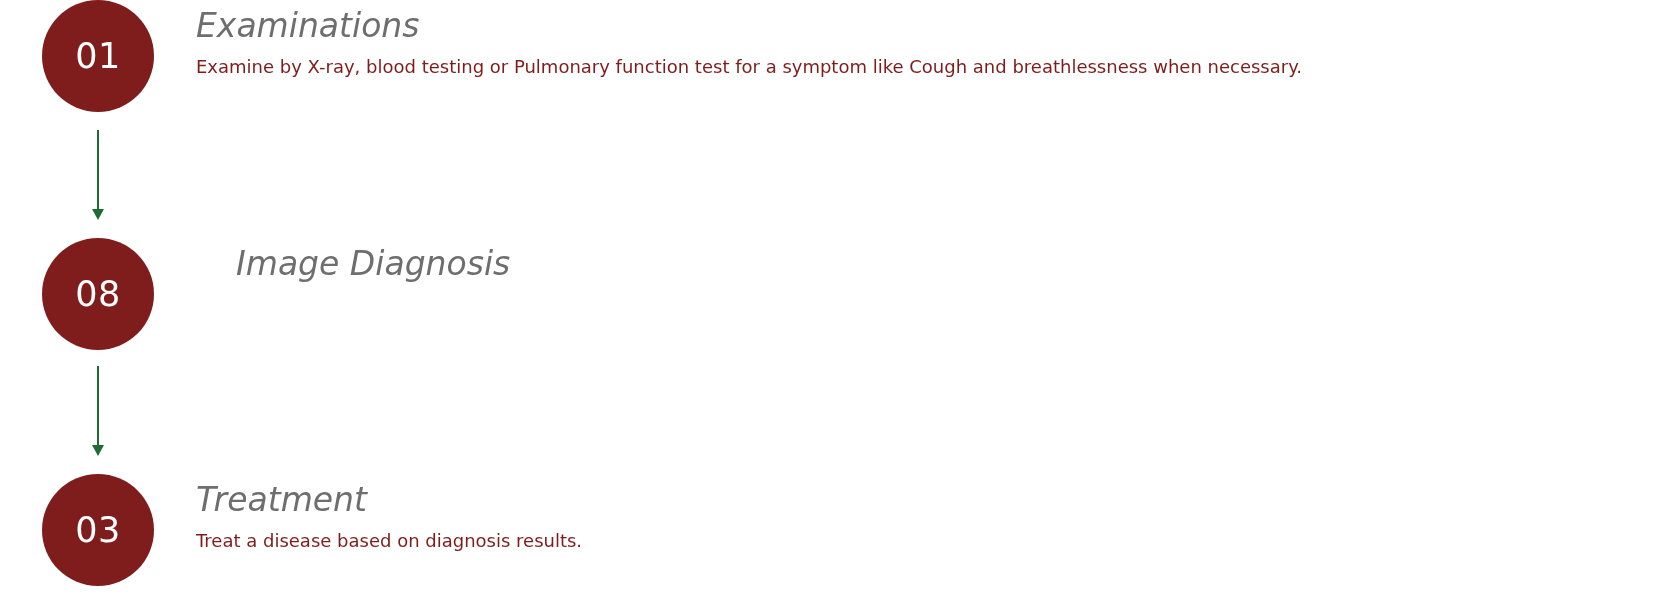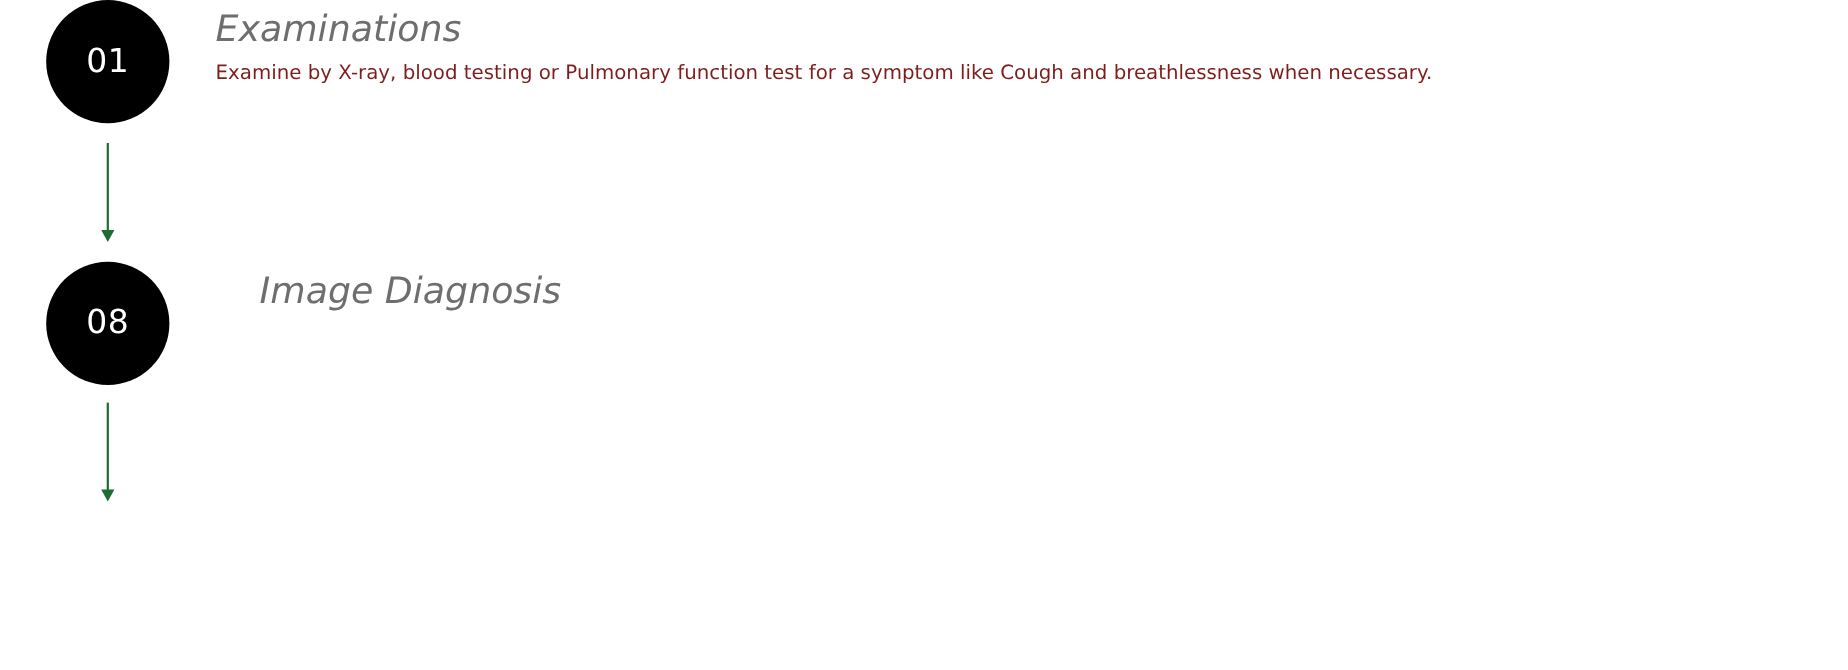--- a/index.html
+++ b/index.html
@@ -31,26 +31,26 @@
     flex: 0 0 196px;
     display: flex;
     flex-direction: column;
     align-items: center;
   }
 
   .badge {
     width: 112px;
     height: 112px;
     border-radius: 50%;
-    background: #000000;
+    background: #7f1d1d;
     color: #ffffff;
     display: flex;
     align-items: center;
     justify-content: center;
-    font-size: 30px;
+    font-size: 35px;
     font-weight: 400;
     letter-spacing: 0.5px;
     line-height: 1;
   }
 
   .connector {
     width: 2px;
     display: flex;
     flex-direction: column;
     align-items: center;
@@ -144,14 +144,23 @@
     </div>
   </div>
 
   <div class="conn-wrap">
     <div class="connector" id="conn-2">
       <div class="line"></div>
       <div class="arrowhead"></div>
     </div>
   </div>
 
+  <div class="step" id="step-3">
+    <div class="badge-col">
+      <div class="badge">03</div>
+    </div>
+    <div class="text-col">
+      <h2 class="step-title">Treatment</h2>
+      <p class="step-desc">Treat a disease based on diagnosis results.</p>
+    </div>
+  </div>
 
 </div>
 
 </body></html>

